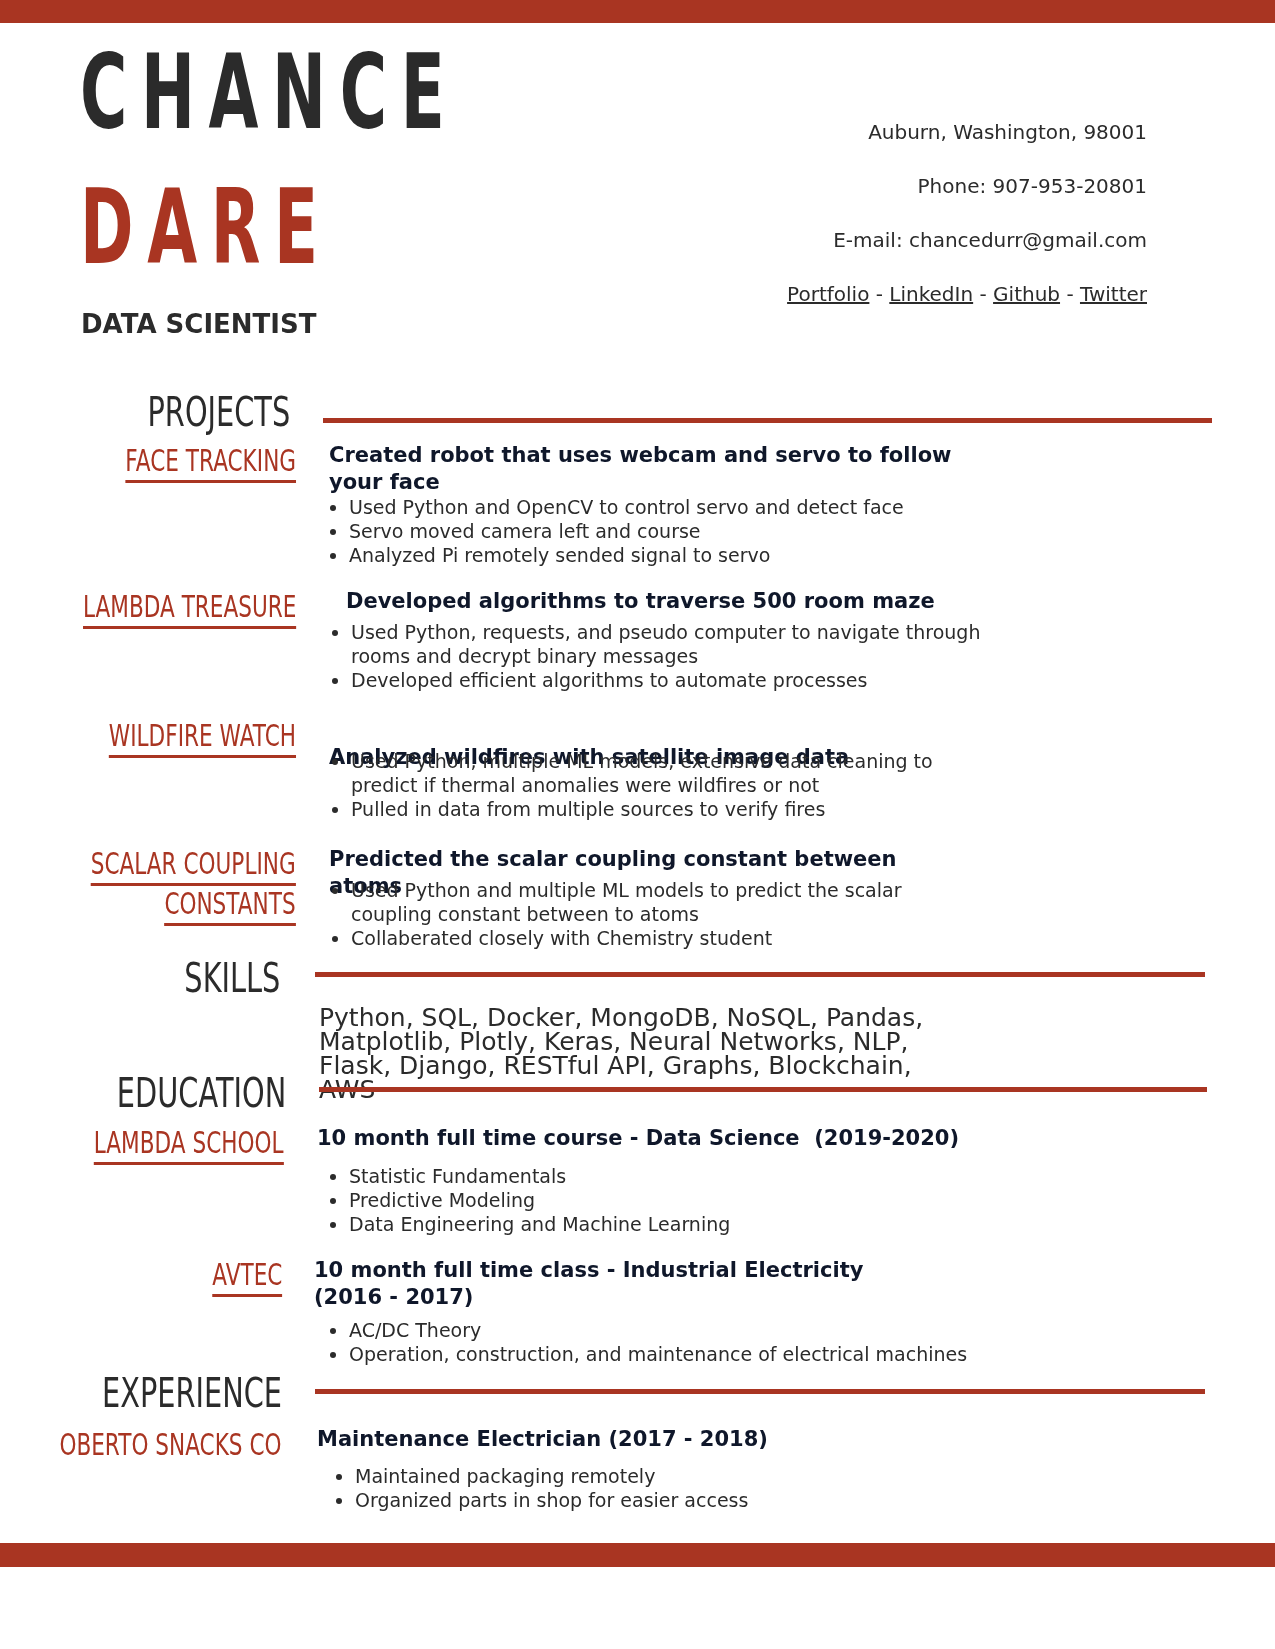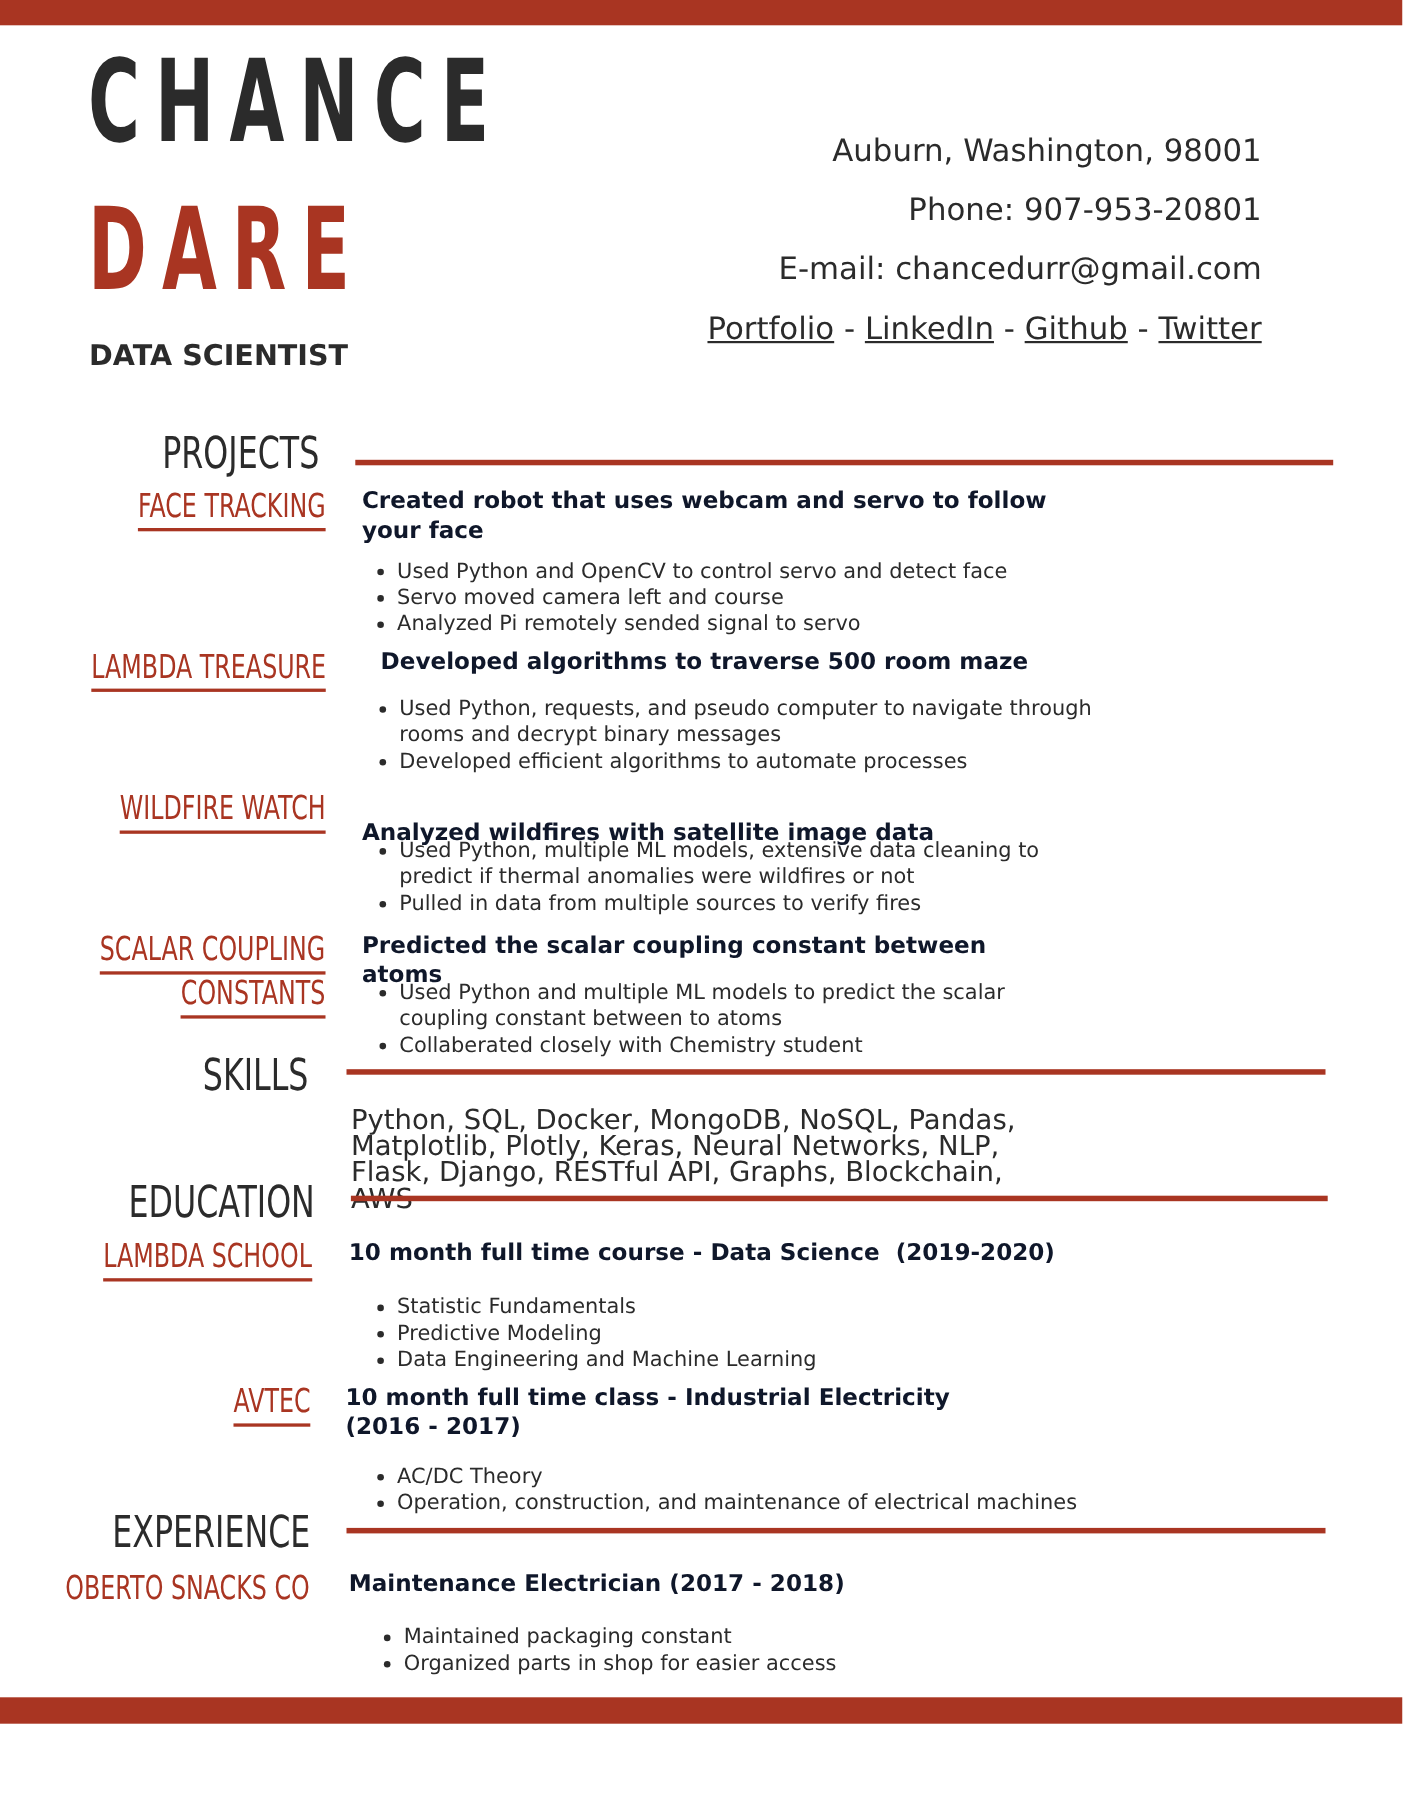--- a/index.html
+++ b/index.html
@@ -4,30 +4,30 @@
 <style>
   html, body { margin: 0; padding: 0; background: #ffffff; }
   body { width: 1275px; height: 1649px; position: relative; overflow: hidden;
          font-family: "DejaVu Sans", sans-serif; color: #2b2b2b; }
   .bar { position: absolute; left: 0; width: 1275px; background: #a93522; }
   .name { position: absolute; left: 80px; font-weight: bold; letter-spacing: 22px;
           font-family: "DejaVu Sans", sans-serif; transform-origin: left top; }
   .name-first { top: 40px; font-size: 104px; color: #2b2b2b; transform: scaleX(0.62); line-height: 1; }
   .name-last  { top: 175px; font-size: 104px; color: #a93522; transform: scaleX(0.62); line-height: 1; }
   .role { position: absolute; left: 81px; top: 309px; font-size: 26px; font-weight: bold; color: #2b2b2b; }
-  .contact { position: absolute; right: 128px; font-size: 28px; color: #2b2b2b; text-align: right; white-space: nowrap; }
+  .contact { position: absolute; right: 128px; font-size: 20px; color: #2b2b2b; text-align: right; white-space: nowrap; }
   .contact a { color: #2b2b2b; text-decoration: underline; }
   .sec-head { position: absolute; font-size: 40px; color: #2b2b2b; text-align: right;
               transform: scaleX(0.72); transform-origin: right top; white-space: nowrap; line-height: 1; }
   .rule { position: absolute; height: 5px; background: #a93522; }
   .entry-label { position: absolute; text-align: right; font-size: 30px; color: #a93522; line-height: 1.2;
                  transform: scaleX(0.72); transform-origin: right top; white-space: nowrap; }
   .entry-label span.u { border-bottom: 3px solid #a93522; padding-bottom: 1px; display: inline-block; }
   .entry-title { position: absolute; font-size: 21px; font-weight: bold; color: #0f172a; line-height: 27px; }
-  ul.bul { position: absolute; margin: 12px; padding: 0 0 0 22px; font-size: 19px; color: #2b2b2b; line-height: 24px; }
+  ul.bul { position: absolute; margin: 0; padding: 0 0 0 22px; font-size: 19px; color: #2b2b2b; line-height: 24px; }
   ul.bul li { padding-left: 0; }
   .skills { position: absolute; font-size: 25px; line-height: 24px; color: #2b2b2b; width: 640px; }
 </style>
 </head>
 <body>
 
 <div class="bar" style="top:0;height:23px;"></div>
 <div class="bar" style="top:1543px;height:24px;"></div>
 
 <div class="name name-first">CHANCE</div>
@@ -97,15 +97,15 @@
   <li>AC/DC Theory</li>
   <li>Operation, construction, and maintenance of electrical machines</li>
 </ul>
 
 <div class="sec-head" style="right:993px;top:1373px;">EXPERIENCE</div>
 <div class="rule" style="left:315px;top:1389px;width:890px;"></div>
 
 <div class="entry-label" style="right:993px;top:1427px;">OBERTO SNACKS CO</div>
 <div class="entry-title" style="left:317px;top:1426px;width:640px;">Maintenance Electrician (2017 - 2018)</div>
 <ul class="bul" style="left:333px;top:1464px;width:640px;">
-  <li>Maintained packaging constant</li>
+  <li>Maintained packaging remotely</li>
   <li>Organized parts in shop for easier access</li>
 </ul>
 
 </body></html>

